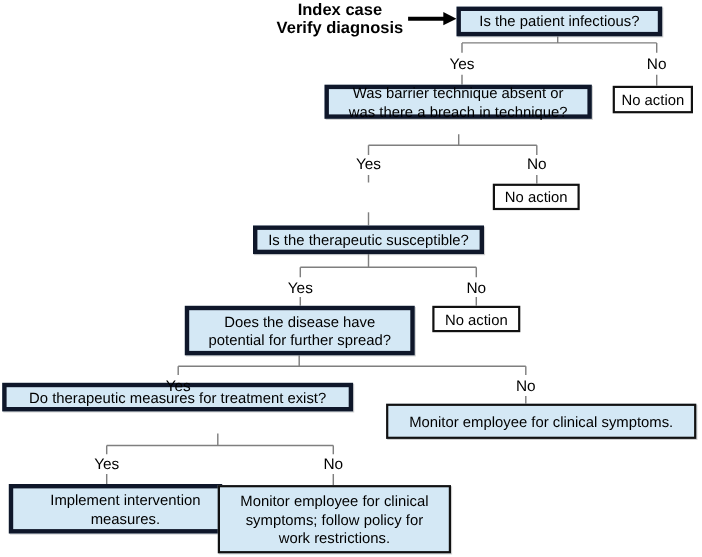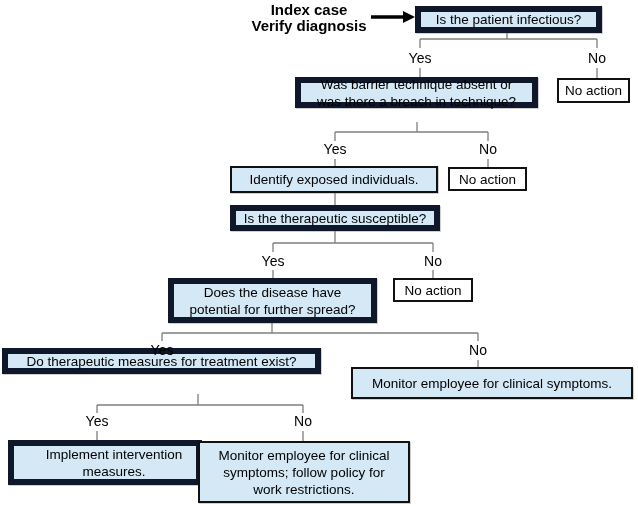--- a/index.html
+++ b/index.html
@@ -14,21 +14,21 @@
   }
   #connector-layer {
     position: absolute;
     left: 0; top: 0;
     width: 638px; height: 506px;
   }
   .node {
     position: absolute;
     box-sizing: border-box;
     background: #d4e8f5;
-    border: 6px solid #0f172a;
+    border: 4px solid #0f172a;
     display: flex;
     align-items: center;
     justify-content: center;
     text-align: center;
     font-size: 13.5px;
     line-height: 17px;
     white-space: pre-line;
     box-shadow: 1px 1px 0 rgba(120,120,120,0.35);
   }
   .node.em { border: 2.5px solid #111111; }
@@ -120,21 +120,20 @@
   <div id="title-text">Index case
 Verify diagnosis</div>
 
   <div class="node" id="q-infectious">Is the patient infectious?</div>
 
   <div class="node action" id="no-action-1">No action</div>
 
   <div class="node" id="q-barrier">Was barrier technique absent or
 was there a breach in technique?</div>
 
-  <div class="node em" id="identify">Identify exposed individuals.</div>
 
   <div class="node action" id="no-action-2">No action</div>
 
   <div class="node" id="q-susceptible">Is the therapeutic susceptible?</div>
 
   <div class="node" id="q-spread">Does the disease have
 potential for further spread?</div>
 
   <div class="node action" id="no-action-3">No action</div>
 

